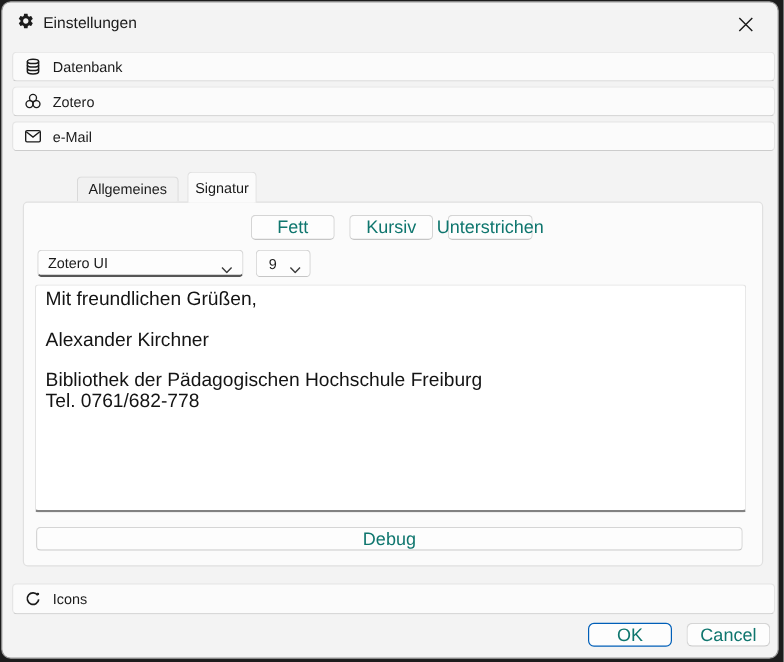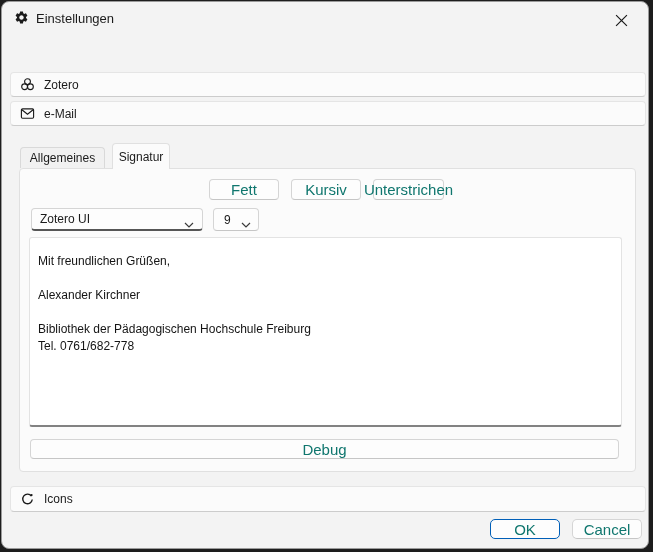--- a/index.html
+++ b/index.html
@@ -43,20 +43,21 @@
   .bar .bar-label { margin-left: 9px; }
   #bar-datenbank { top: 41px; }
   #bar-zotero { top: 70px; }
   #bar-email { top: 99px; }
   #bar-icons { top: 484px; height: 26px; }
   
   .tab {
     position: absolute;
     display: flex; align-items: center; justify-content: center;
     border-radius: 4px 4px 0 0;
+    margin-left: 44px;
   }
   .tab-inactive {
     left: 18px; top: 145px; width: 85px; height: 21px;
     background: #f1f1f1;
     border: 1px solid #d9d9d9; border-bottom: none;
     z-index: 2;
   }
   .tab-active {
     left: 110px; top: 141px; width: 58px; height: 26px;
     background: #fbfbfb;
@@ -106,23 +107,23 @@
   }
   .combo .chevron { position: absolute; right: 8px; top: 8px; }
   #size-combo .chevron { right: 7px; }
   
   #signature {
     position: absolute; left: 27px; top: 235px; width: 593px; height: 190px;
     background: #ffffff;
     border: 1px solid #e3e3e3;
     border-bottom: 2px solid #828282;
     border-radius: 3px;
-    padding: 15px 8px;
+    padding: 3px 8px;
     font-family: "Liberation Sans", sans-serif;
-    font-size: 12px; line-height: 17px; color: #141414;
+    font-size: 16px; line-height: 17px; color: #141414;
     resize: none; outline: none;
     z-index: 4;
   }
   
   #btn-ok {
     left: 488px; top: 517px; width: 70px; height: 20px;
     border: 1.5px solid #005fb8;
     border-radius: 5px;
   }
   #btn-cancel { left: 570px; top: 517px; width: 70px; height: 20px; border-radius: 5px; }
@@ -139,20 +140,31 @@
         </svg>
     </span>
     <span class="title">Einstellungen</span>
     <span class="close-btn">
       <svg width="13" height="13" viewBox="0 0 12 12">
           <path d="M1 1l10 10M11 1L1 11" stroke="#1a1a1a" stroke-width="1.1" fill="none"></path>
         </svg>
     </span>
   </div>
 
+  <div class="bar" id="bar-datenbank">
+    <span class="bar-icon">
+      <svg width="15" height="15" viewBox="0 0 16 16" fill="none" stroke="#1b1b1b" stroke-width="1.3">
+          <ellipse cx="8" cy="3.4" rx="5" ry="1.9"></ellipse>
+          <path d="M3 3.4v9.2c0 1.05 2.24 1.9 5 1.9s5-.85 5-1.9V3.4"></path>
+          <path d="M3 6.5c0 1.05 2.24 1.9 5 1.9s5-.85 5-1.9"></path>
+          <path d="M3 9.6c0 1.05 2.24 1.9 5 1.9s5-.85 5-1.9"></path>
+        </svg>
+    </span>
+    <span class="bar-label">Datenbank</span>
+  </div>
 
   <div class="bar" id="bar-zotero">
     <span class="bar-icon">
       <svg width="15" height="15" viewBox="0 0 16 16" fill="none" stroke="#1b1b1b" stroke-width="1.2">
           <circle cx="8" cy="4.9" r="3.1"></circle>
           <circle cx="4.9" cy="10.4" r="3.1"></circle>
           <circle cx="11.1" cy="10.4" r="3.1"></circle>
         </svg>
     </span>
     <span class="bar-label">Zotero</span>

